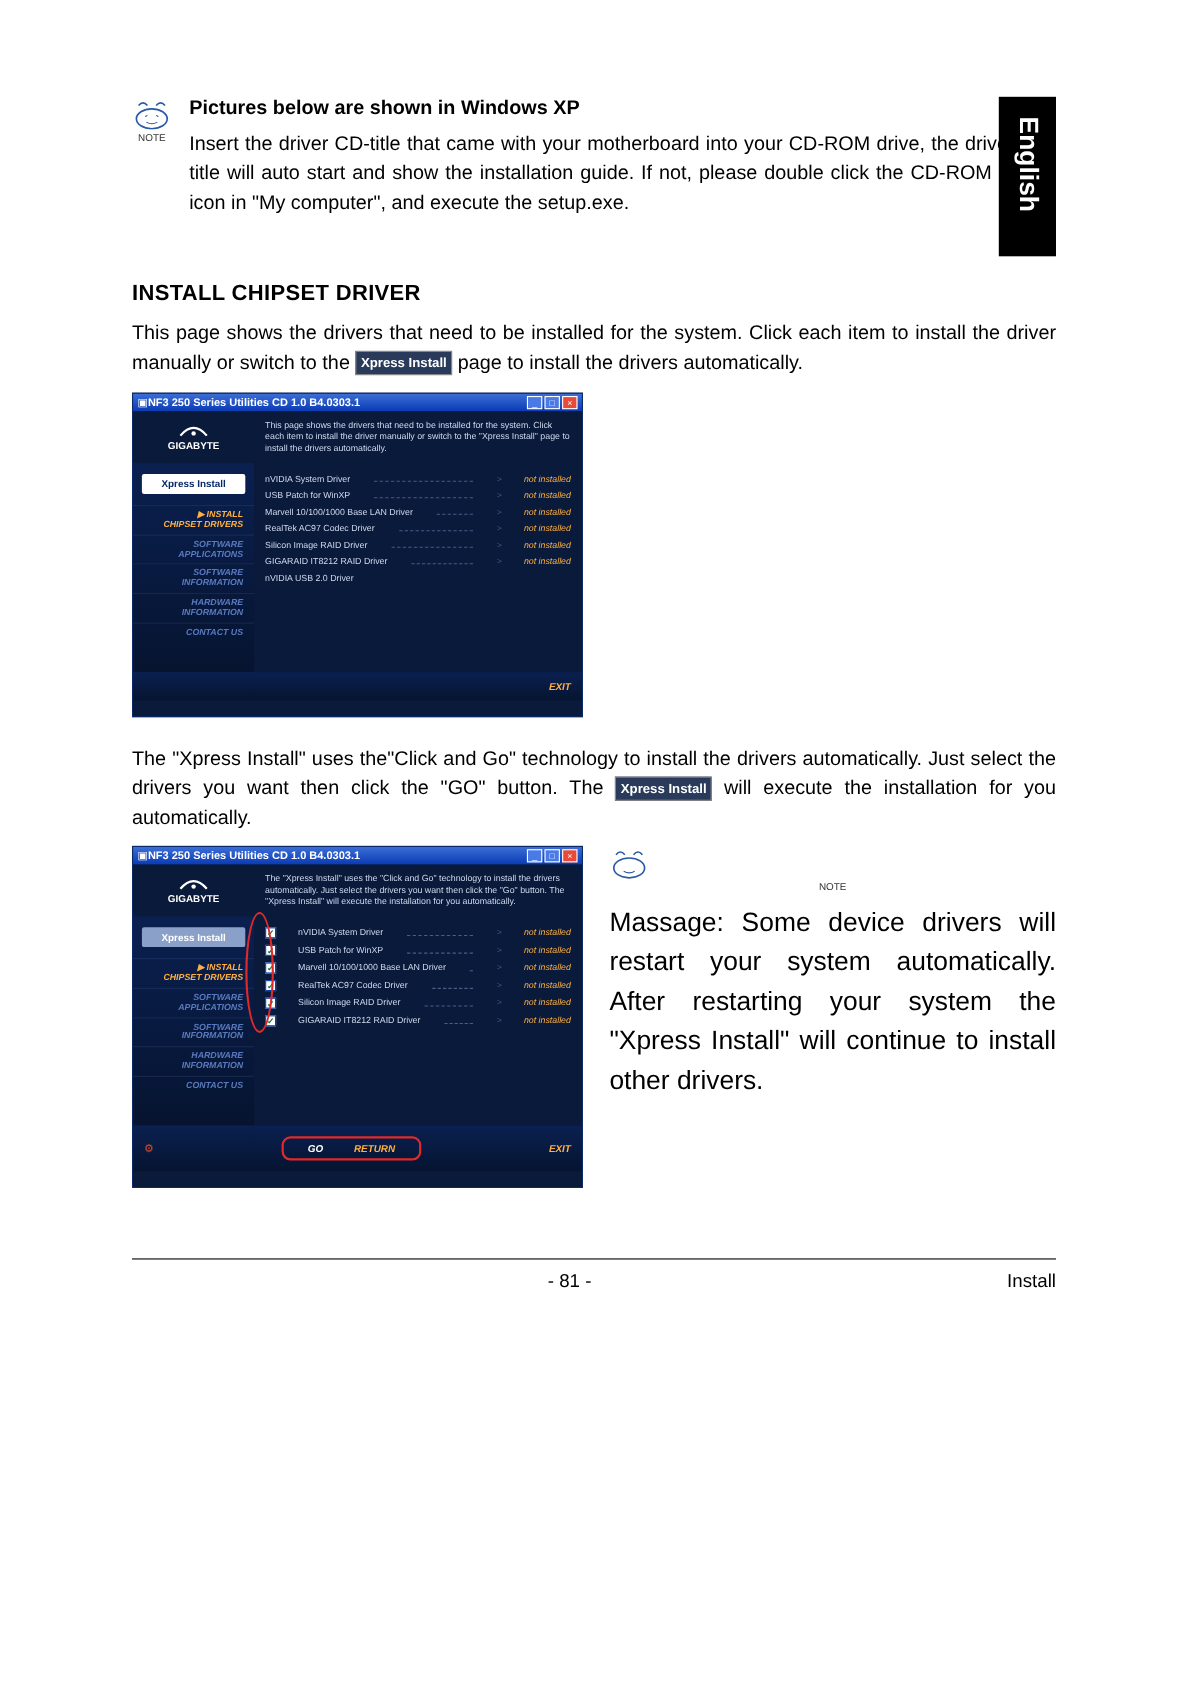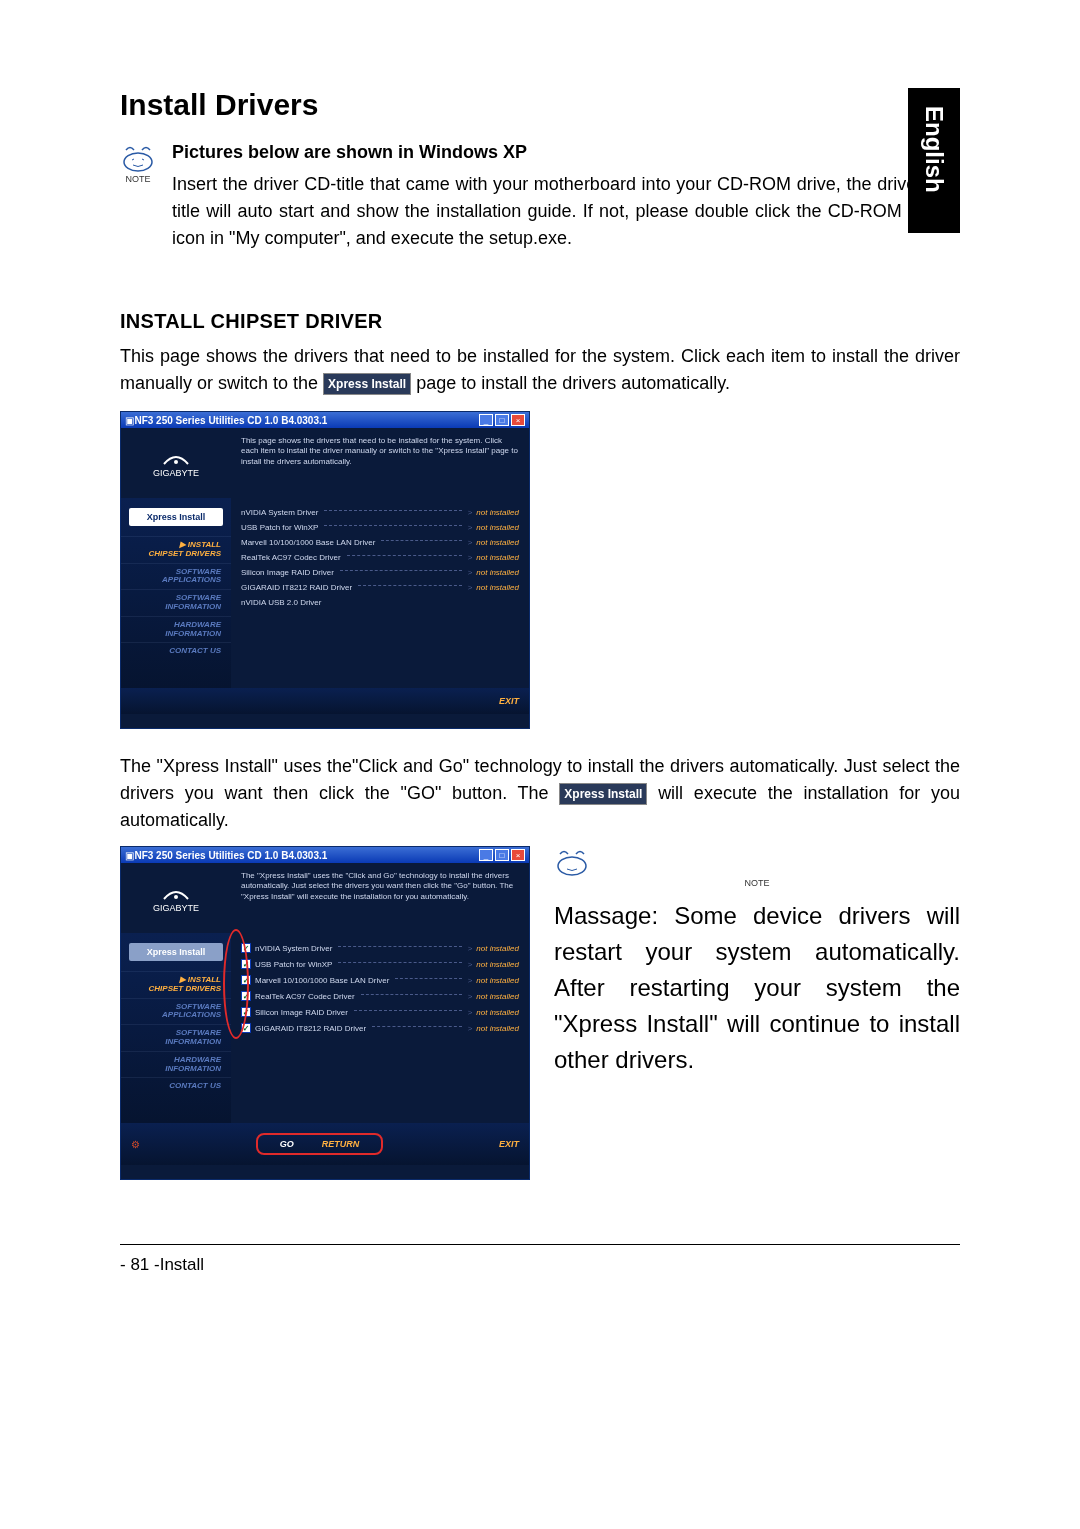--- a/index.html
+++ b/index.html
@@ -19,57 +19,56 @@
     .inline-badge { display: inline-block; background: #2a3a5a; color: #fff; padding: 1px 4px; font-size: 12px; border: 1px solid #888; vertical-align: middle; font-weight: bold; }
     
     
     .app-window { width: 410px; border: 1px solid #0a2a6a; margin: 14px 0 24px 0; font-size: 9px; background: #0a1a3a; }
     .title-bar { background: linear-gradient(#3b6ed5, #0a3ab5); color: #fff; display: flex; align-items: center; padding: 2px 4px; font-size: 10px; }
     .title-bar .title-text { flex: 1; font-weight: bold; }
     .win-btns { display: flex; gap: 2px; }
     .win-btn { width: 14px; height: 12px; background: #4a7ae5; border: 1px solid #fff; color: #fff; font-size: 8px; display: flex; align-items: center; justify-content: center; cursor: pointer; }
     .win-btn.red { background: #e84a3a; }
     .app-top { display: flex; background: #0a1a3a; }
-    .app-logo { width: 110px; padding: 20px; color: #fff; font-weight: normal; font-size: 9px; text-align: center; }
+    .app-logo { width: 110px; padding: 6px; color: #fff; font-weight: bold; font-size: 9px; text-align: center; }
     .app-desc { flex: 1; color: #cfd8ee; padding: 8px 10px; font-size: 8px; line-height: 1.3; }
     .app-body { display: flex; min-height: 190px; }
     .app-sidebar { width: 110px; background: linear-gradient(#0a2050, #061430); padding-top: 6px; }
     .xpress-badge { margin: 4px 8px 10px 8px; background: #fff; color: #0a2a6a; text-align: center; padding: 4px 2px; font-weight: bold; font-size: 9px; border-radius: 2px; }
     .sb-item { text-align: right; padding: 4px 10px; color: #5a7abf; font-size: 8px; font-style: italic; font-weight: bold; line-height: 1.1; border-top: 1px solid rgba(120,150,200,.12); }
     .sb-item.active { color: #ffb040; }
     .app-main { flex: 1; background: #0a1a3a; padding: 10px 10px 4px 10px; }
-    .drv-row { display: flex; align-items: center; color: #cfd8ee; font-size: 8px; margin-bottom: 6px; gap: 4px; }
+    .drv-row { display: flex; color: #cfd8ee; font-size: 8px; margin-bottom: 6px; gap: 20px; }
     .drv-check { width: 10px; height: 10px; background: #fff; border: 1px solid #0a3ab5; display: flex; align-items: center; justify-content: center; color: #0a6a2a; font-size: 8px; font-weight: bold; flex-shrink: 0; cursor: pointer; }
     .drv-name { flex-shrink: 0; }
     .drv-dash { flex: 1; border-bottom: 1px dashed #4a5a8a; margin: 0 2px; position: relative; top: -2px; }
     .drv-status { color: #ffb040; font-style: italic; flex-shrink: 0; }
     .app-footer { background: linear-gradient(#0a2050, #061430); padding: 8px 10px; display: flex; justify-content: flex-end; gap: 28px; align-items: center; }
     .fbtn { color: #ffb040; font-style: italic; font-weight: bold; font-size: 9px; cursor: pointer; }
     .fbtn.white { color: #fff; }
     .gobox { border: 2px solid #e02a2a; border-radius: 8px; padding: 4px 22px; display: flex; gap: 28px; align-items: center; }
     .gear-icon { color: #d04a2a; font-size: 10px; cursor: pointer; }
     
     .second-row { display: flex; gap: 24px; align-items: flex-start; }
     .second-row .app-window { margin-top: 0; }
     .side-note { flex: 1; }
     .side-note .note-icon { margin-bottom: 10px; }
     .side-note-text { font-size: 24px; line-height: 1.5; text-align: justify; }
     
     .callout-box { border: 2px solid #e02a2a; border-radius: 8px; padding: 8px 14px; font-size: 18px; margin-top: 18px; text-align: justify; }
     
     hr.page-rule { border: none; border-top: 1.5px solid #000; margin-top: 40px; }
-    .page-footer { display: flex; font-size: 17px; padding-top: 10px; }
+    .page-footer { display: flex; justify-content: space-between; font-size: 17px; padding-top: 10px; }
     .highlight-oval { position: absolute; border: 2px solid #e02a2a; border-radius: 50%; pointer-events: none; }
   </style>
 </head>
 <body>
 
 <div class="page">
   <div class="lang-tab">English</div>
-  <div class="section-title">Install Drivers</div>
 
   <div class="note-block">
     <div class="note-icon">
       <svg width="36" height="30" viewBox="0 0 36 30">
         <ellipse cx="18" cy="20" rx="14" ry="9" fill="none" stroke="#2a5aa5" stroke-width="1.5"></ellipse>
         <path d="M6 8 Q10 3 14 8" fill="none" stroke="#2a5aa5" stroke-width="1.5"></path>
         <path d="M22 8 Q26 3 30 8" fill="none" stroke="#2a5aa5" stroke-width="1.5"></path>
         <path d="M12 18 L14 17 M22 17 L24 18" stroke="#2a5aa5" stroke-width="1"></path>
         <path d="M13 23 Q18 26 23 23" fill="none" stroke="#2a5aa5" stroke-width="1"></path>
       </svg>

